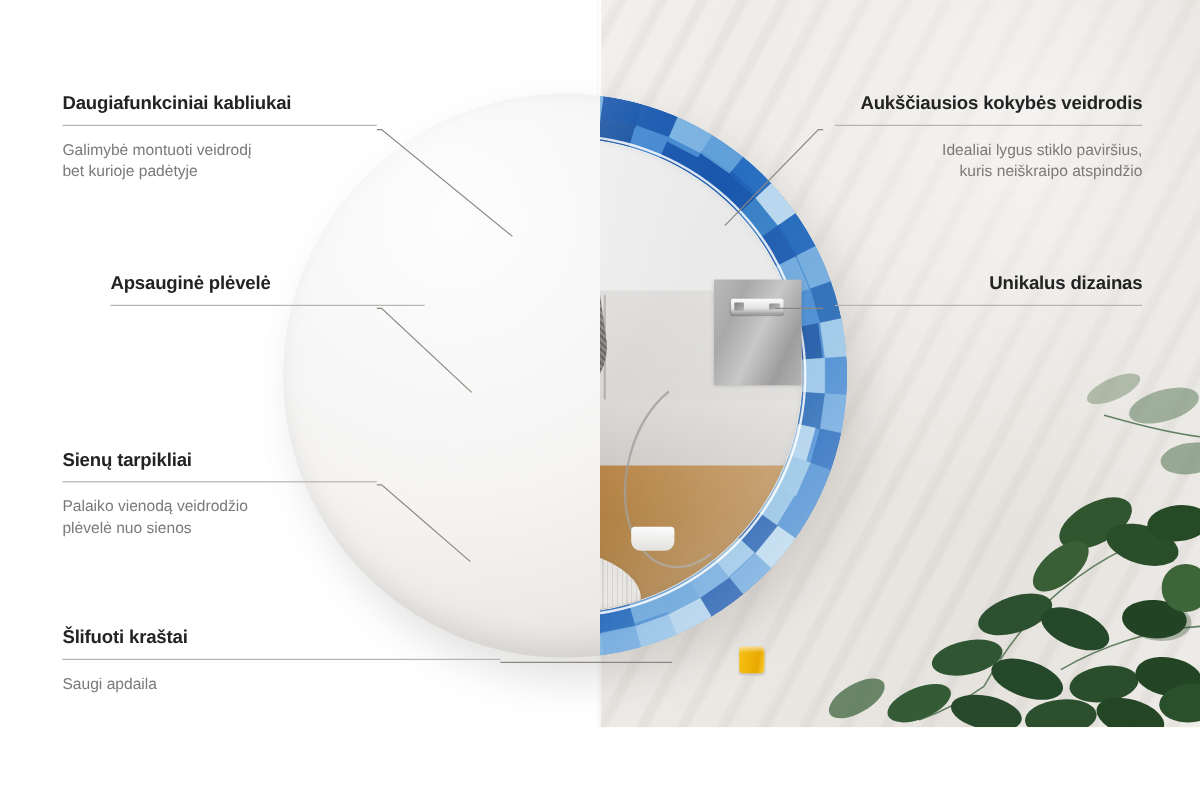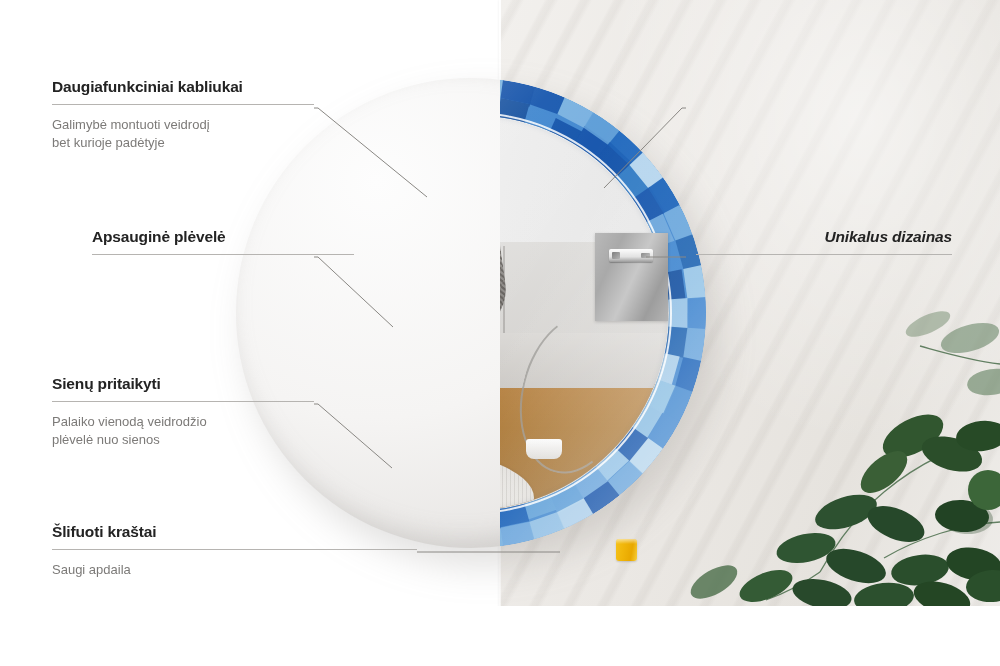--- a/index.html
+++ b/index.html
@@ -293,21 +293,21 @@
     color: #7c7a78;
     white-space: pre-line;
   }
   .callout.left  { text-align: left;  left: 52px; }
   .callout.right { text-align: right; right: 48px; }
   .c1 { top: 78px;  width: 262px; }
   .c2 { top: 228px; width: 262px; margin-left: 40px; }
   .c3 { top: 375px; width: 262px; }
   .c4 { top: 523px; width: 365px; }
   .r1 { top: 78px;  width: 256px; }
-  .r2 { top: 228px; width: 256px; font-style: italic; }
+  .r2 { top: 228px; width: 256px; }
 </style>
 </head>
 <body>
 
 <div id="infographic">
 
   <div class="bg-left"></div>
   <div class="bg-right"></div>
   <div class="bg-right-sheen"></div>
   <div class="split-line"></div>
@@ -527,31 +527,37 @@
     <p>Galimybė montuoti veidrodį
 bet kurioje padėtyje</p>
   </div>
 
   <div class="callout left c2">
     <h3>Apsauginė plėvelė</h3>
     <div class="rule"></div>
   </div>
 
   <div class="callout left c3">
-    <h3>Sienų pritaikyti</h3>
+    <h3>Sienų tarpikliai</h3>
     <div class="rule"></div>
     <p>Palaiko vienodą veidrodžio
 plėvelė nuo sienos</p>
   </div>
 
   <div class="callout left c4">
     <h3>Šlifuoti kraštai</h3>
     <div class="rule"></div>
     <p>Saugi apdaila</p>
   </div>
 
+  <div class="callout right r1">
+    <h3>Aukščiausios kokybės veidrodis</h3>
+    <div class="rule"></div>
+    <p>Idealiai lygus stiklo paviršius,
+kuris neiškraipo atspindžio</p>
+  </div>
 
   <div class="callout right r2">
     <h3>Unikalus dizainas</h3>
     <div class="rule"></div>
   </div>
 
 </div>
 
 </body></html>

